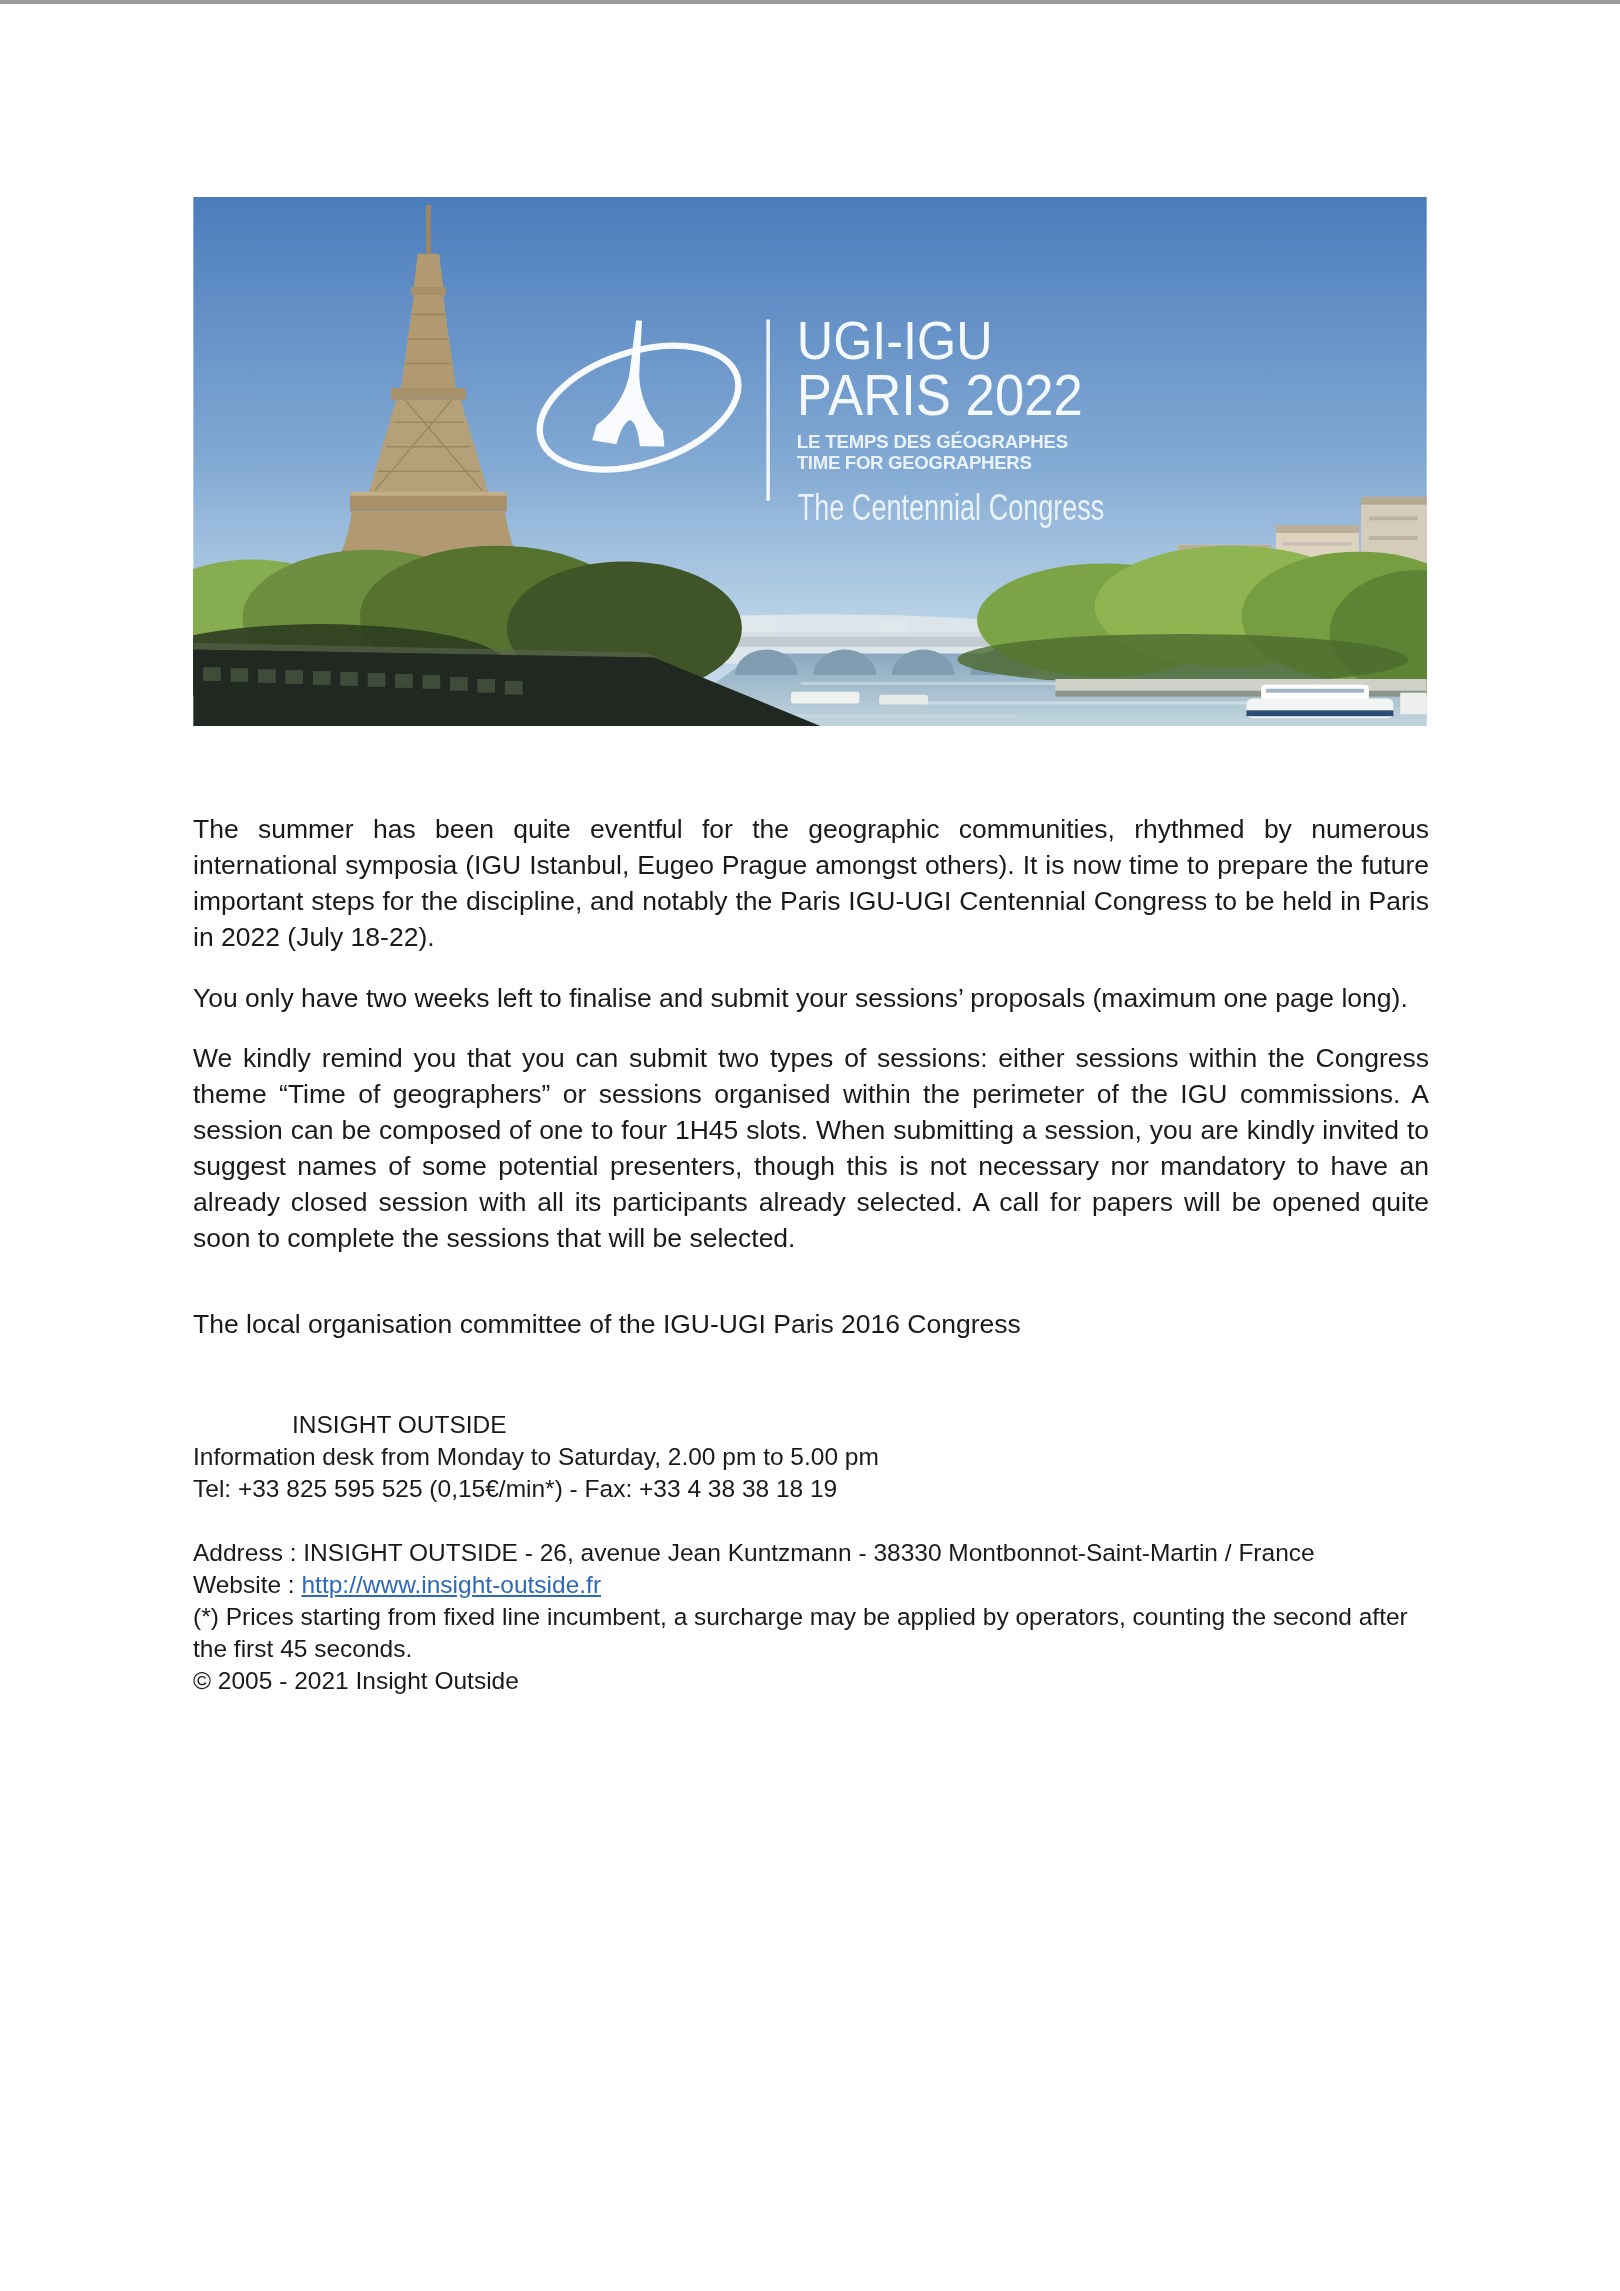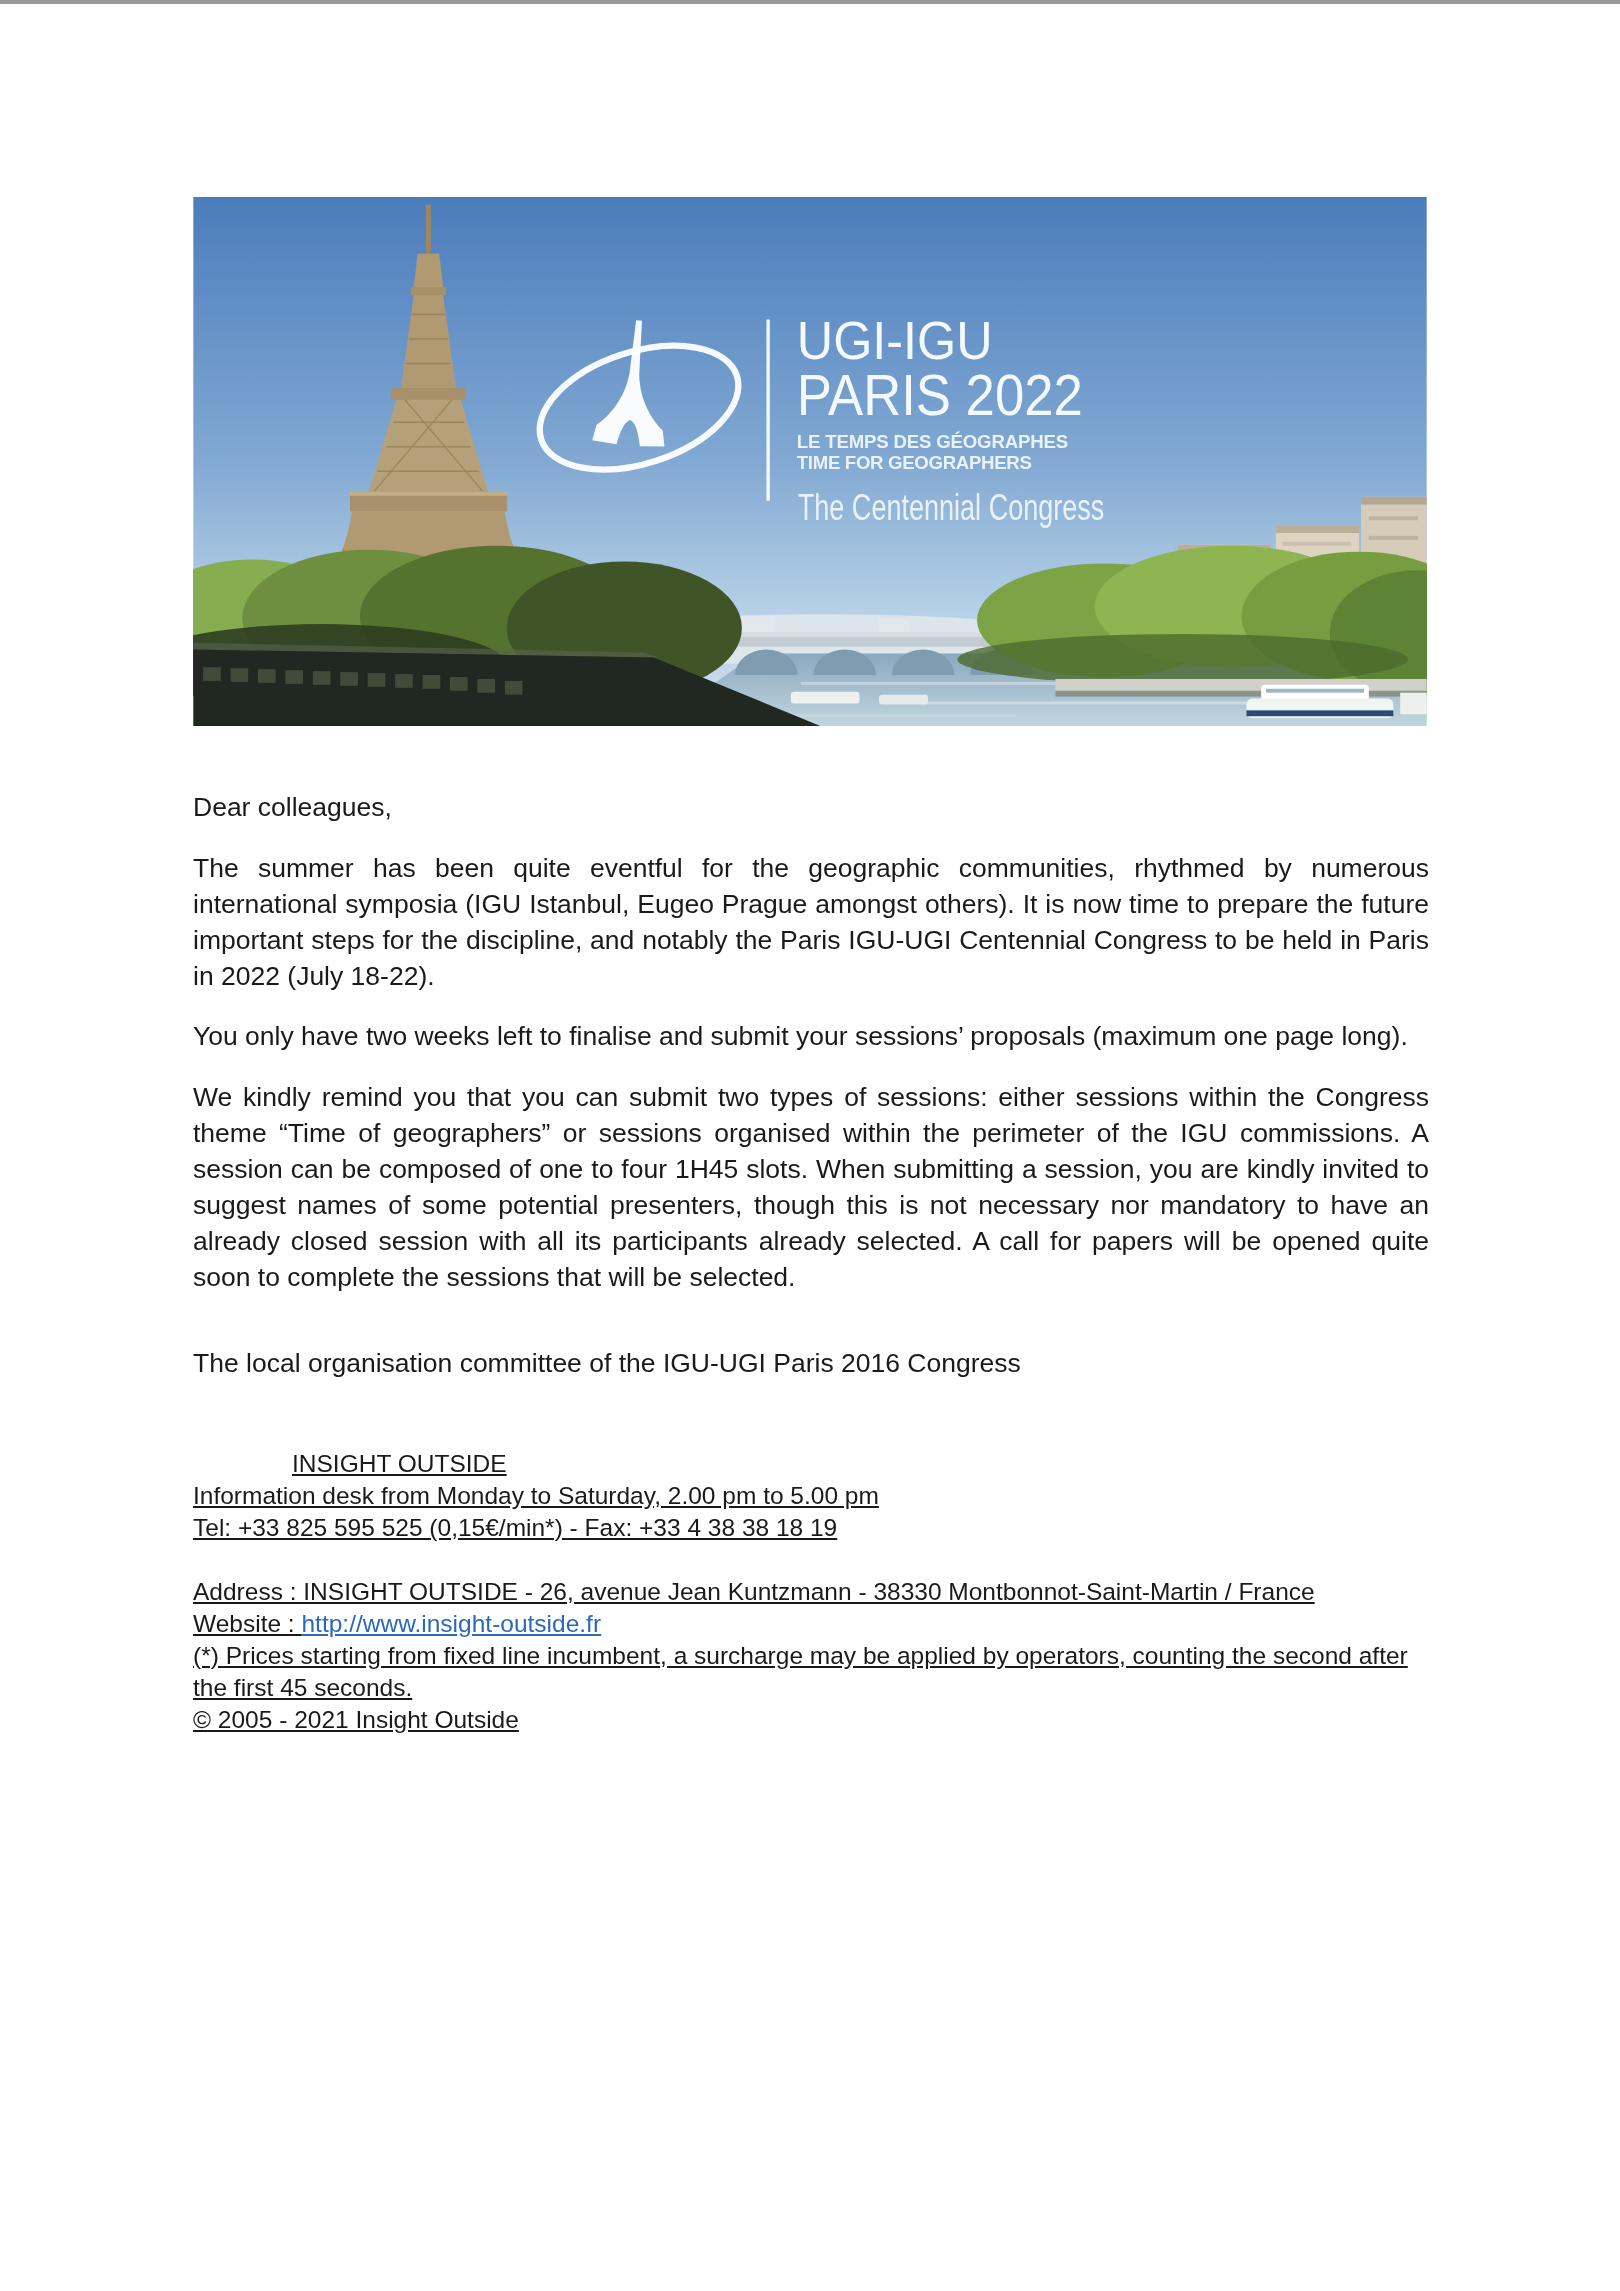--- a/index.html
+++ b/index.html
@@ -24,21 +24,20 @@
   }
   .salutation{margin:63px 0 0 0;}
   p.para{margin:24.5px 0 0 0;text-align:justify;}
   p.para:first-of-type{margin-top:85px;}
   .b{font-weight:normal;}
   .signature{margin:50px 0 0 0;}
   .footer{
     margin-top:67px;
     font-size:24.5px;
     line-height:32px;
-    text-decoration:underline;
   }
   .footer .line{min-height:32px;}
   .footer .indent{padding-left:99px;}
   .footer .blank{height:32px;}
   .link{color:#2e68b8;text-decoration:underline;cursor:pointer;}
   
   .logo-text{font-family:"Liberation Sans",sans-serif;fill:#f3f9fd;}
 </style>
 </head>
 <body>
@@ -179,21 +178,20 @@
       <rect x="585" y="125" width="3.5" height="185" fill="#ffffff" opacity="0.9"></rect>
       <text class="logo-text" x="616" y="165" font-size="54" font-weight="300" textLength="200" lengthAdjust="spacingAndGlyphs">UGI-IGU</text>
       <text class="logo-text" x="616" y="223" font-size="58" font-weight="300" textLength="292" lengthAdjust="spacingAndGlyphs">PARIS 2022</text>
       <text class="logo-text" x="616" y="256" font-size="19" font-weight="bold" textLength="277" lengthAdjust="spacing" opacity="0.92">LE TEMPS DES GÉOGRAPHES</text>
       <text class="logo-text" x="616" y="278" font-size="19" font-weight="bold" textLength="240" lengthAdjust="spacing" opacity="0.92">TIME FOR GEOGRAPHERS</text>
       <text class="logo-text" x="617" y="330" font-size="37" font-weight="400" textLength="313" lengthAdjust="spacingAndGlyphs" opacity="0.9">The Centennial Congress</text>
     </g>
   </svg>
 
   <div class="content">
-    <p class="salutation">Dear colleagues,</p>
 
     <p class="para"><span>The summer has been quite eventful for the geographic communities, rhythmed by numerous international symposia (IGU Istanbul, Eugeo Prague amongst others). It is now time to prepare the future important steps for the discipline, and notably the Paris IGU-UGI Centennial Congress to be held in Paris in 2022 (July 18-22).</span></p>
 
     <p class="para"><span>You only have two weeks left to finalise and submit your </span><span class="b">sessions’ proposals</span><span> (maximum one page long).</span></p>
 
 
     <p class="para"><span>We kindly remind you that you can submit two types of sessions: either sessions within the Congress theme “Time of geographers” or sessions organised within the perimeter of the IGU commissions. A session can be composed of one to four 1H45 slots. When submitting a session, you are kindly invited to suggest names of some potential presenters, though this is not necessary nor mandatory to have an already closed session with all its participants already selected. A call for papers will be opened quite soon to complete the sessions that will be selected.</span></p>
 
 
     <p class="signature">The local organisation committee of the IGU-UGI Paris 2016 Congress</p>

